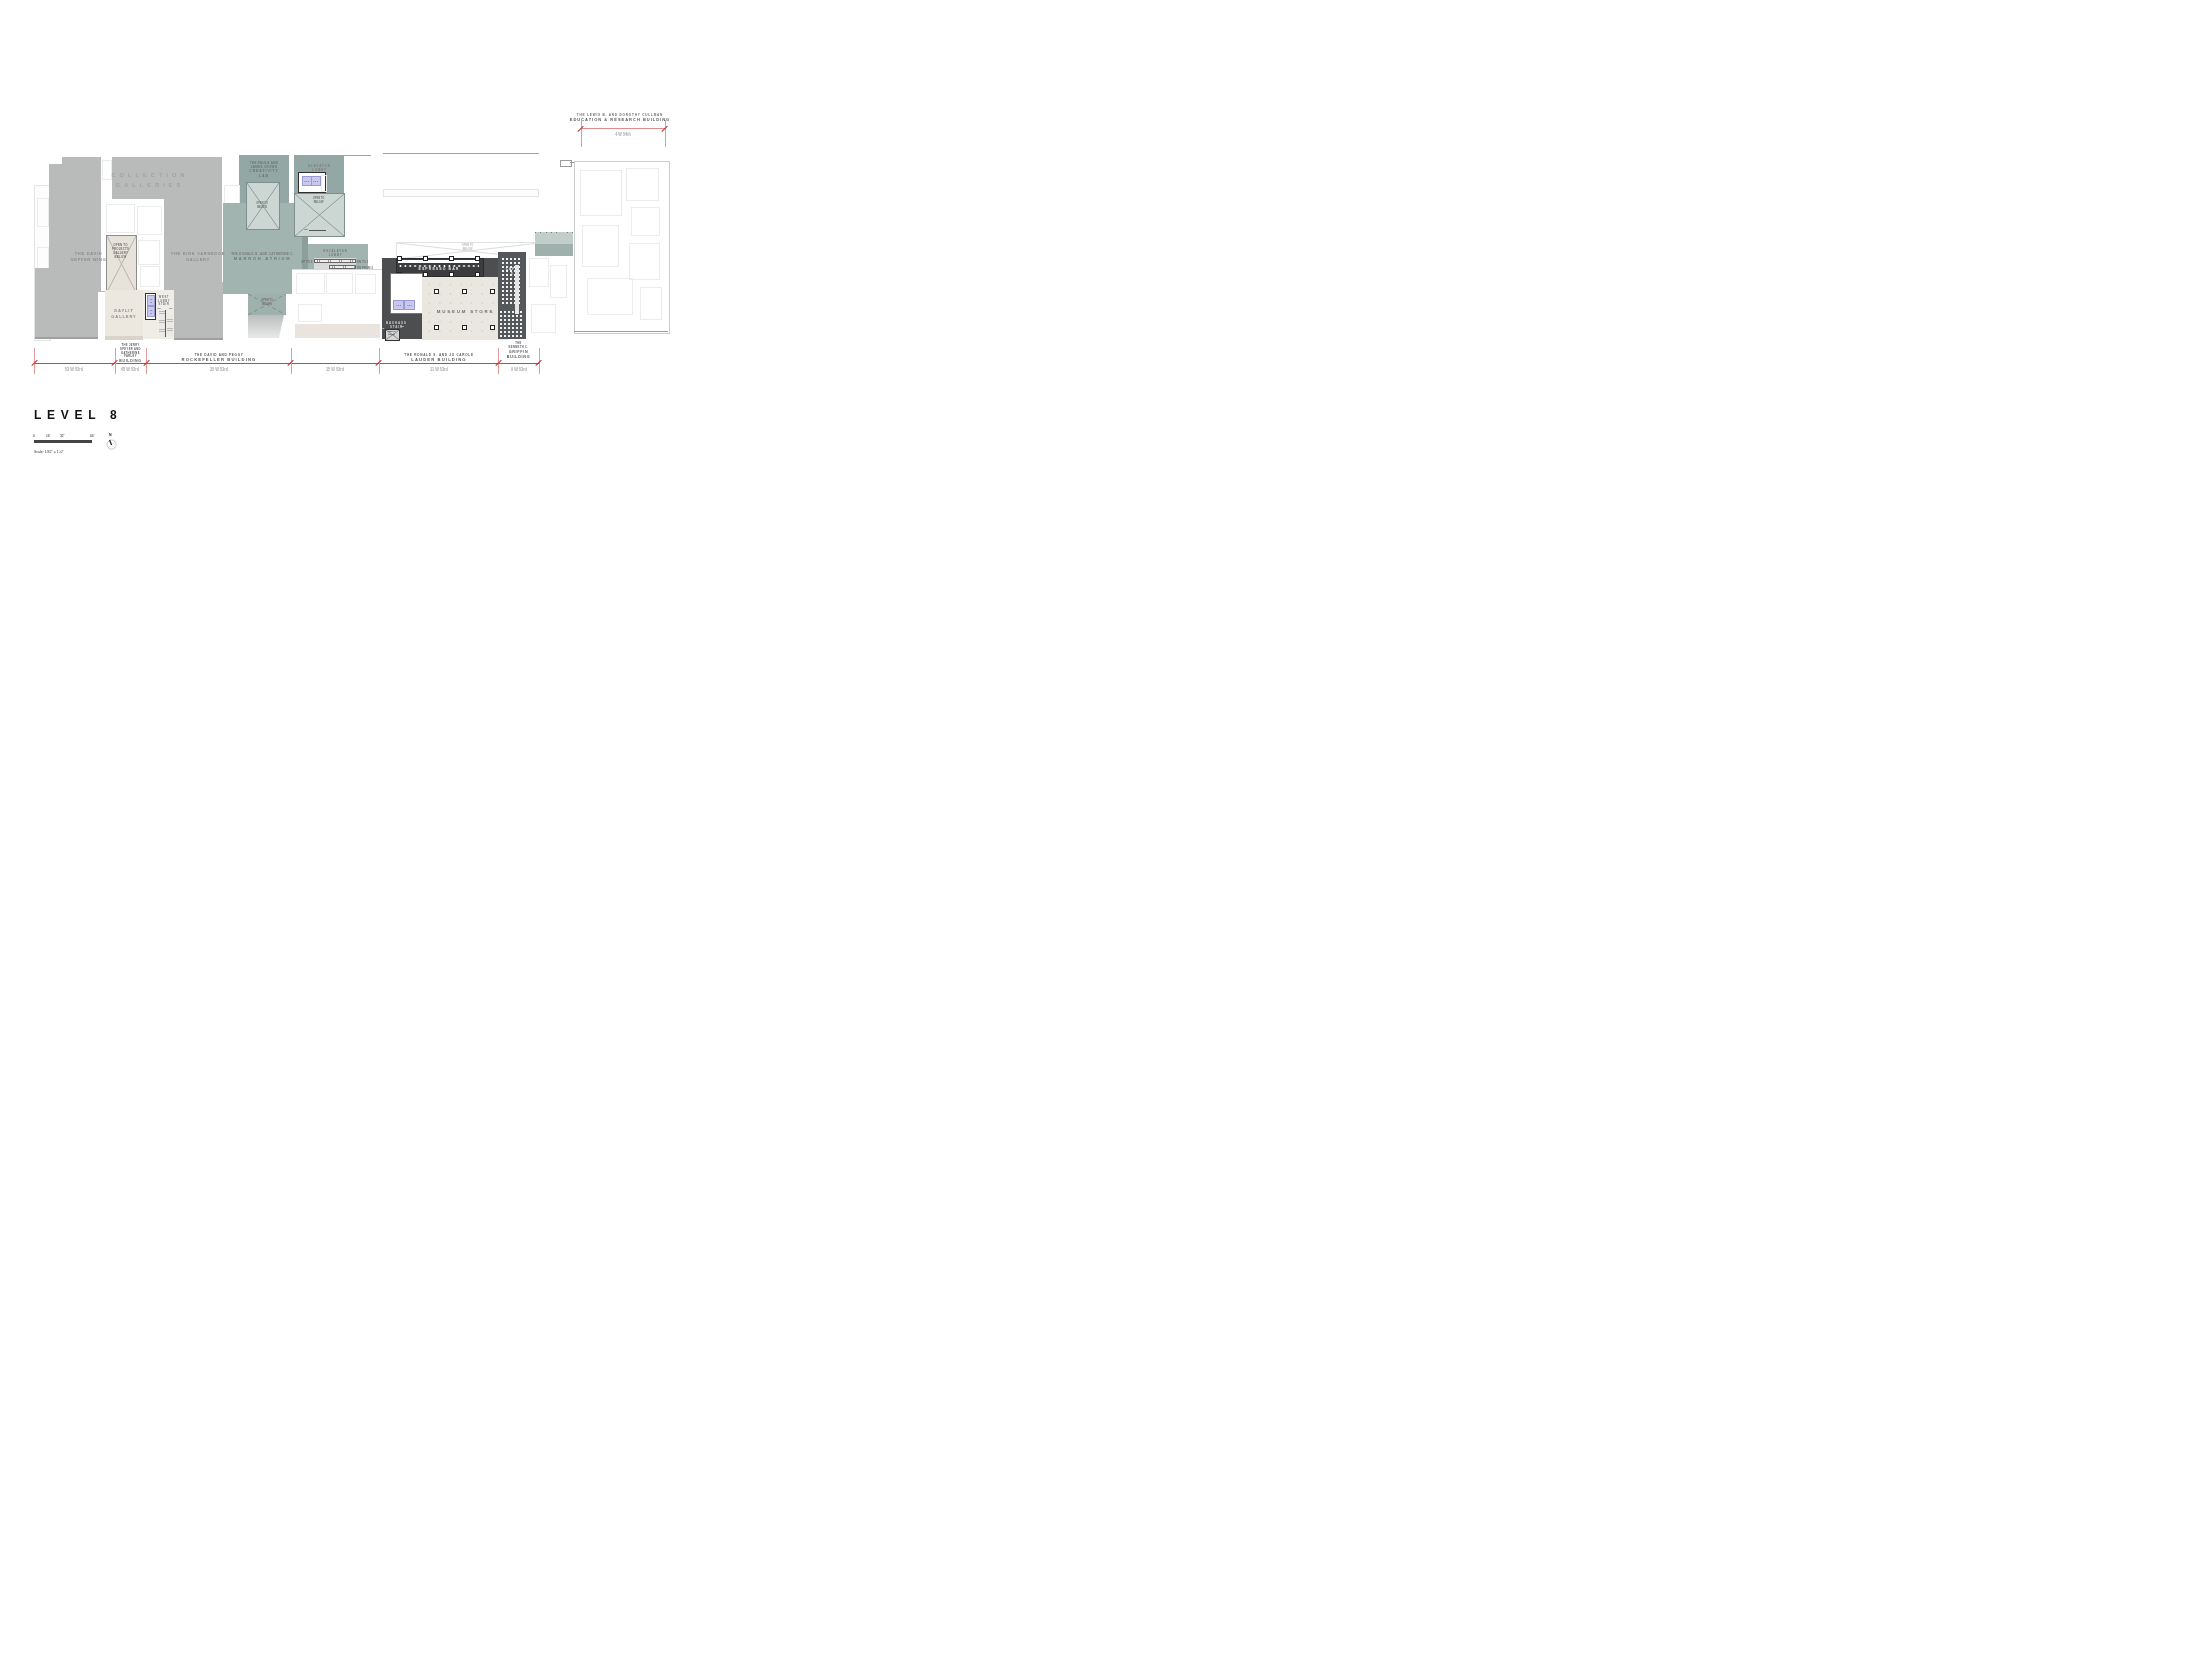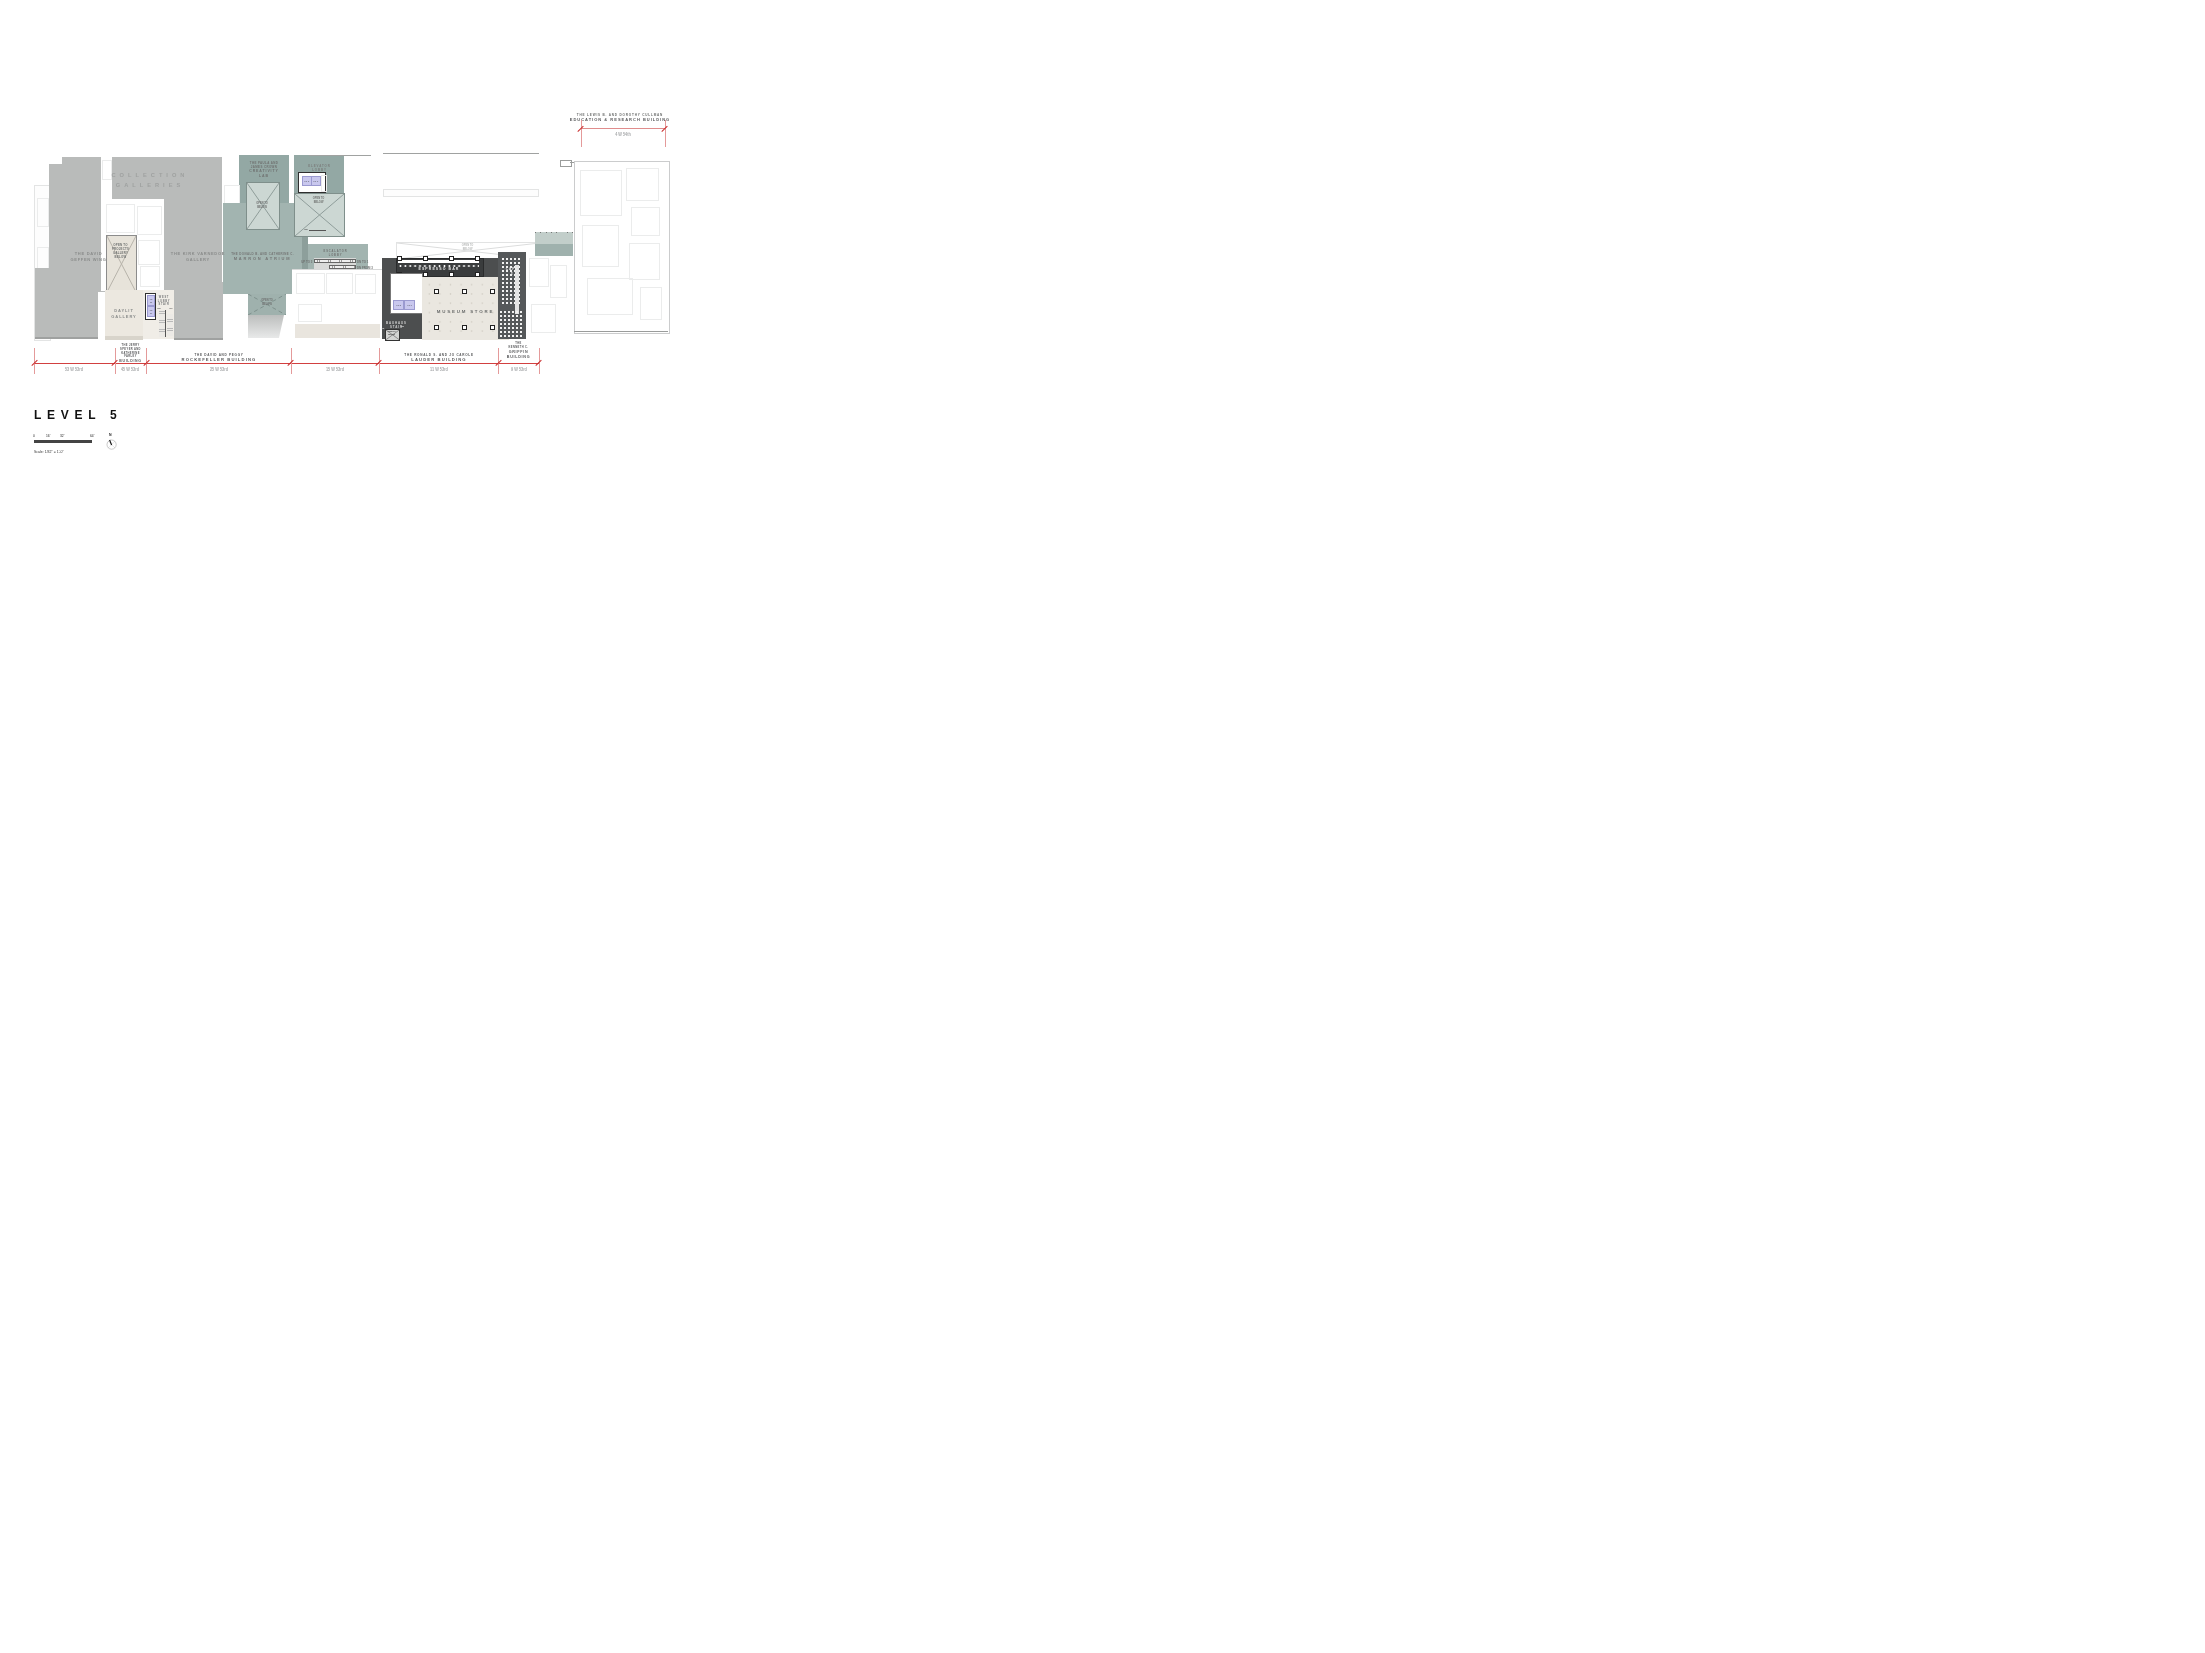--- a/index.html
+++ b/index.html
@@ -372,21 +372,21 @@
   </div>
   <div class="addr" style="left:417px;top:366px;width:44px;"><span>11 W 53rd</span></div>
   <div class="bname" style="left:501px;top:342px;width:35px;font-size:2.6px;letter-spacing:0.4px;">
     <div>THE</div>
       <div>KENNETH C.</div>
     <div style="font-size:3.7px;letter-spacing:0.7px;">GRIFFIN</div>
     <div style="font-size:3.7px;letter-spacing:0.7px;">BUILDING</div>
   </div>
   <div class="addr" style="left:497px;top:366px;width:44px;"><span>9 W 53rd</span></div>
 
-  <div class="abs" style="left:34px;top:408px;font-size:12px;font-weight:bold;letter-spacing:5.7px;color:#111;"><span>LEVEL 5</span></div>
+  <div class="abs" style="left:34px;top:408px;font-size:12px;font-weight:bold;letter-spacing:5.7px;color:#111;"><span>LEVEL 8</span></div>
 
   <div class="abs" style="left:33px;top:434px;font-size:3.3px;color:#222;"><span>0</span></div>
   <div class="abs" style="left:46px;top:434px;font-size:3.3px;color:#222;"><span>16'</span></div>
   <div class="abs" style="left:60px;top:434px;font-size:3.3px;color:#222;"><span>32'</span></div>
   <div class="abs" style="left:90px;top:434px;font-size:3.3px;color:#222;"><span>64'</span></div>
   <div class="sbrow sb1" style="left:34px;top:440px;"></div>
   <div class="sbrow sb2" style="left:34px;top:441px;"></div>
   <div class="abs" style="left:34px;top:450px;font-size:3.5px;color:#333;"><span>Scale: 1/32" = 1'-0"</span></div>
 
   <div class="abs" style="left:109px;top:433px;font-size:3.5px;font-weight:bold;color:#222;"><span>N</span></div>

